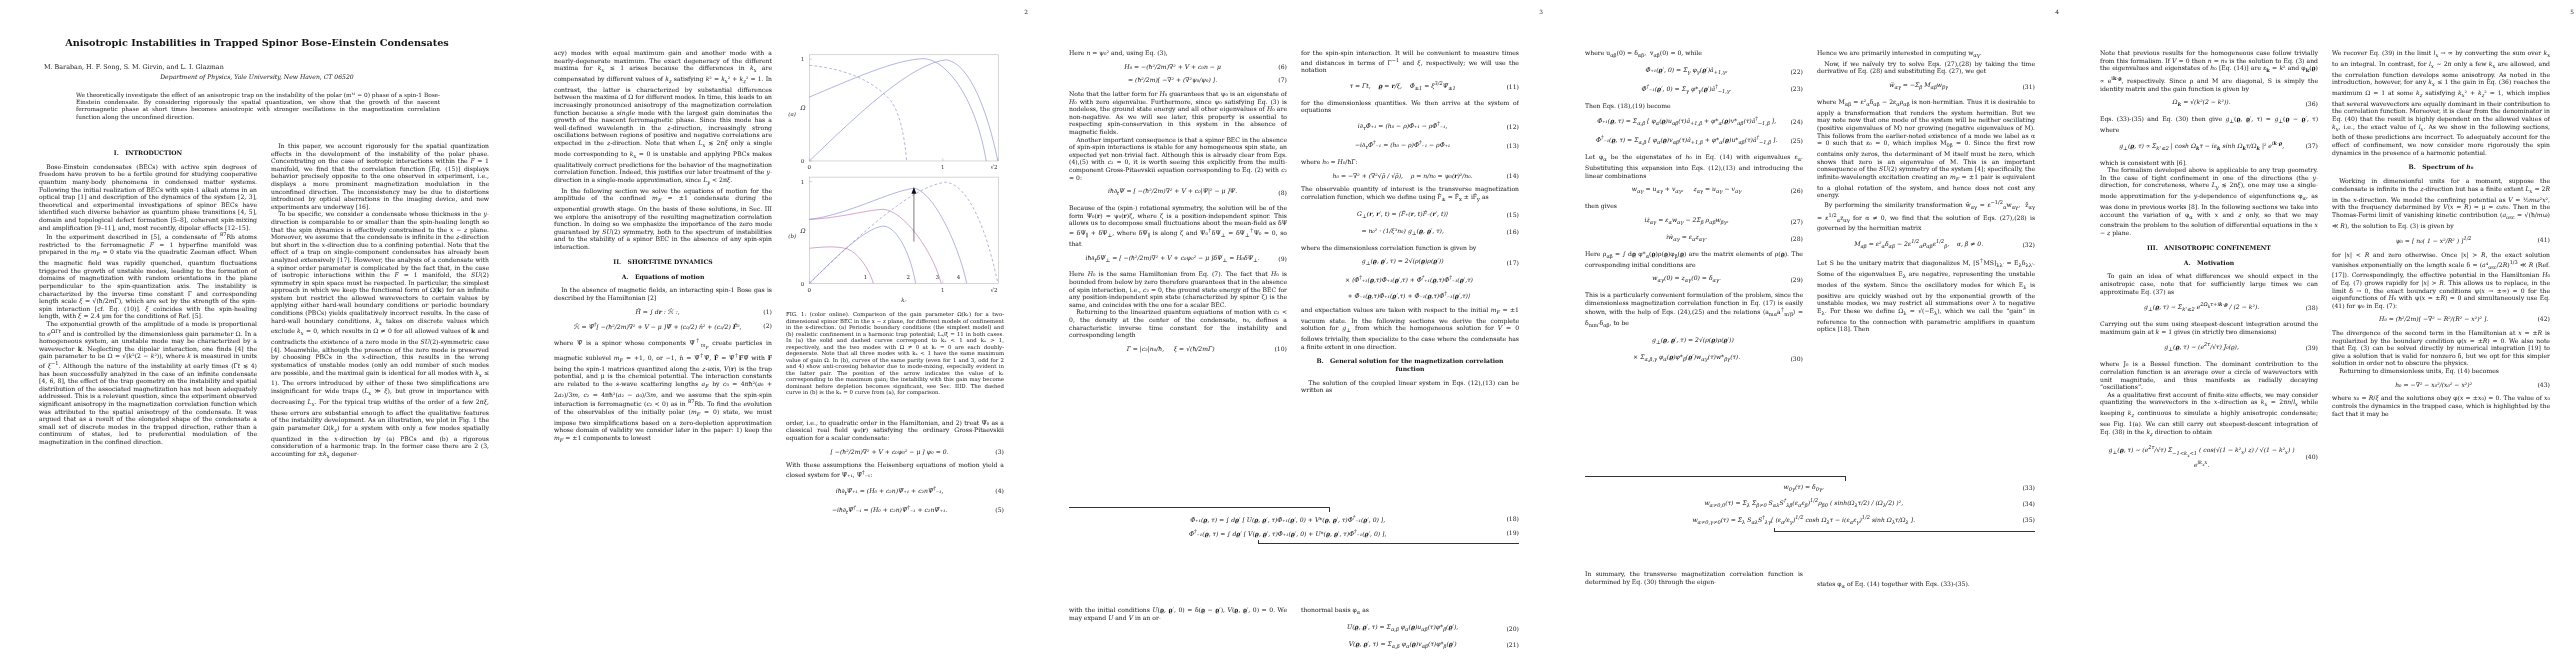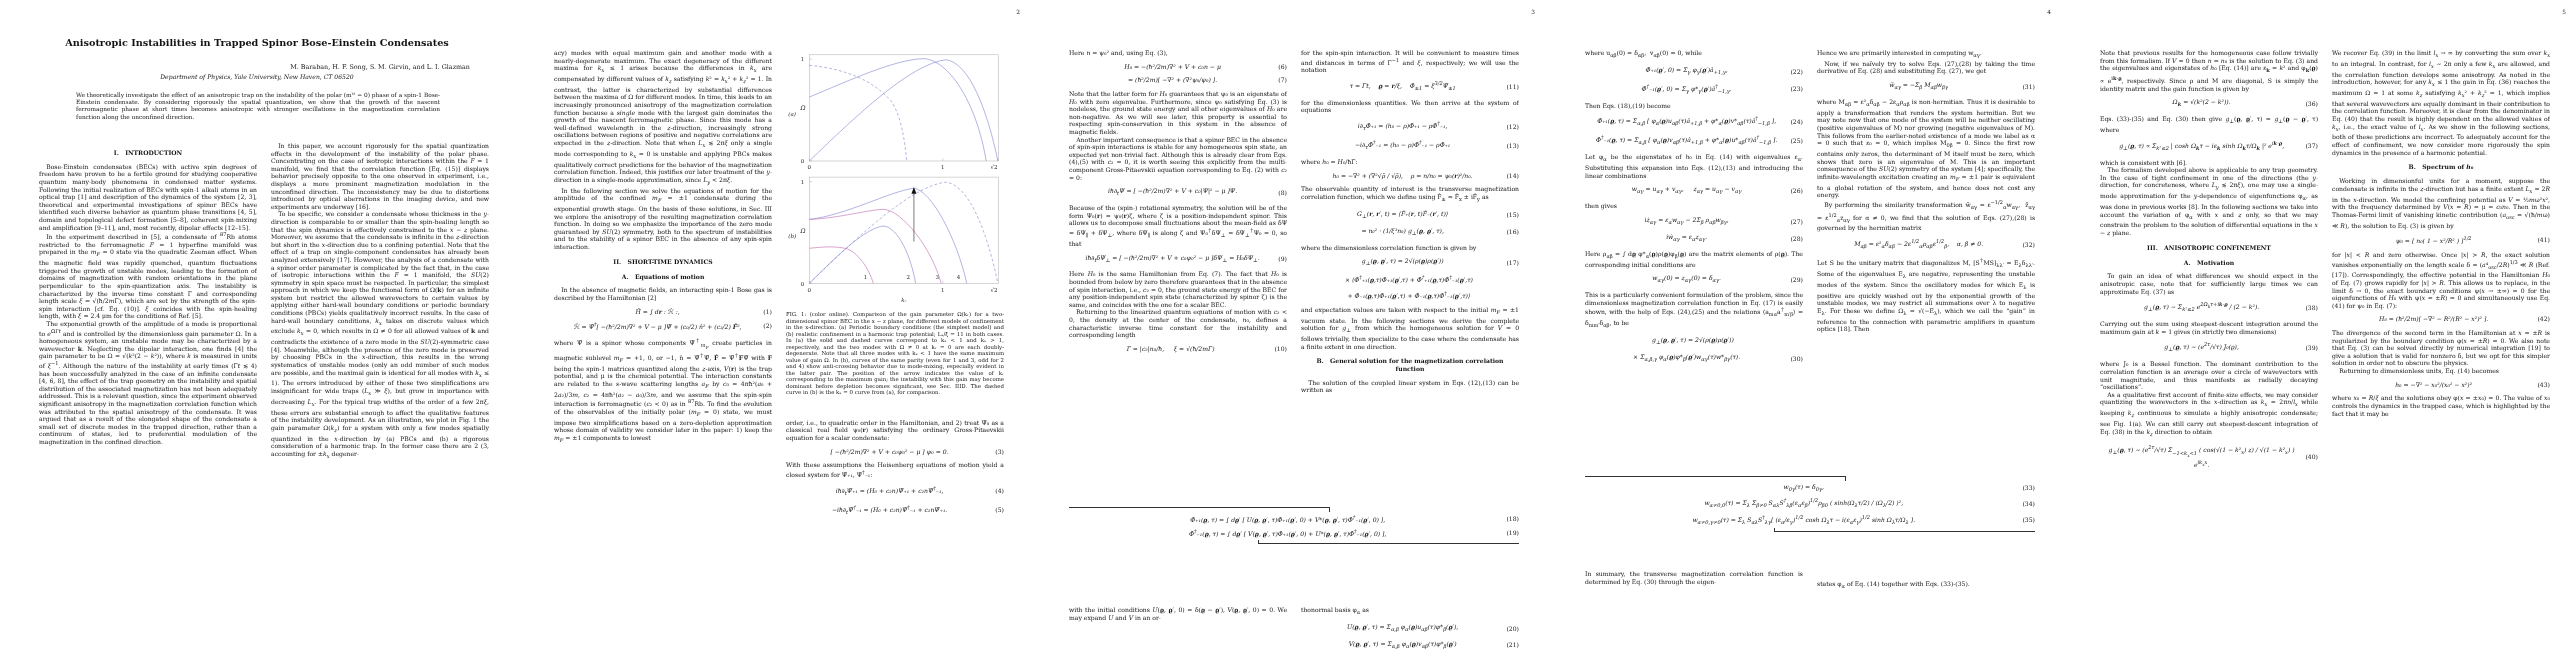--- a/index.html
+++ b/index.html
@@ -1,23 +1,23 @@
 <!DOCTYPE html>
 <html style="font-size:9px"><head>
 <meta charset="utf-8">
 <style>
   html,body{margin:0;padding:0;background:#ffffff;}
   .canvas{position:relative;width:2576px;height:667px;background:#ffffff;overflow:hidden;
           font-family:"DejaVu Serif","DejaVu Sans",serif;color:#141414;}
-  .page{position:absolute;top:0;width:515px;height:667px;background:#ffffff;}
+  .page{position:absolute;top:0;width:515px;height:667px;background:#ffffff;padding-left:8px;}
   .pgnum{position:absolute;top:9px;right:10px;font-size:5.8px;color:#222;}
   .stamp{position:absolute;left:11px;top:650px;transform:rotate(-90deg);transform-origin:0 0;
          font-size:15.6px;letter-spacing:0.8px;color:#787878;white-space:nowrap;}
   .title{position:absolute;top:37px;left:44px;width:426px;text-align:center;font-size:9.7px;font-weight:700;}
-  .authors{position:absolute;top:63px;left:44px;width:426px;text-align:right;font-size:6.4px;}
+  .authors{position:absolute;top:63px;left:44px;width:426px;text-align:left;font-size:6.4px;}
   .affil{position:absolute;top:73px;left:44px;width:426px;text-align:center;font-size:6.1px;font-style:italic;}
   .abstract{position:absolute;top:92px;left:76px;width:364px;text-align:justify;font-size:5.8px;line-height:7.2px;}
   .col{position:absolute;width:218px;font-size:6.1px;line-height:7.6px;text-align:justify;overflow:hidden;}
   .blk{margin:0;}
   .blk-p{text-indent:7.2px;}
   .blk-pc{}
   .blk-h1{text-align:center;font-weight:700;margin:7.2px 2.2px 6.1px;}
   .blk-h2{text-align:center;font-weight:700;margin:7.2px 13.3px 6.1px;}
   .blk-eq{display:flex;align-items:center;gap:2.2px;margin:6.1px 0;font-style:italic;}
   .blk-eq .eqb{flex:1;text-align:center;}

